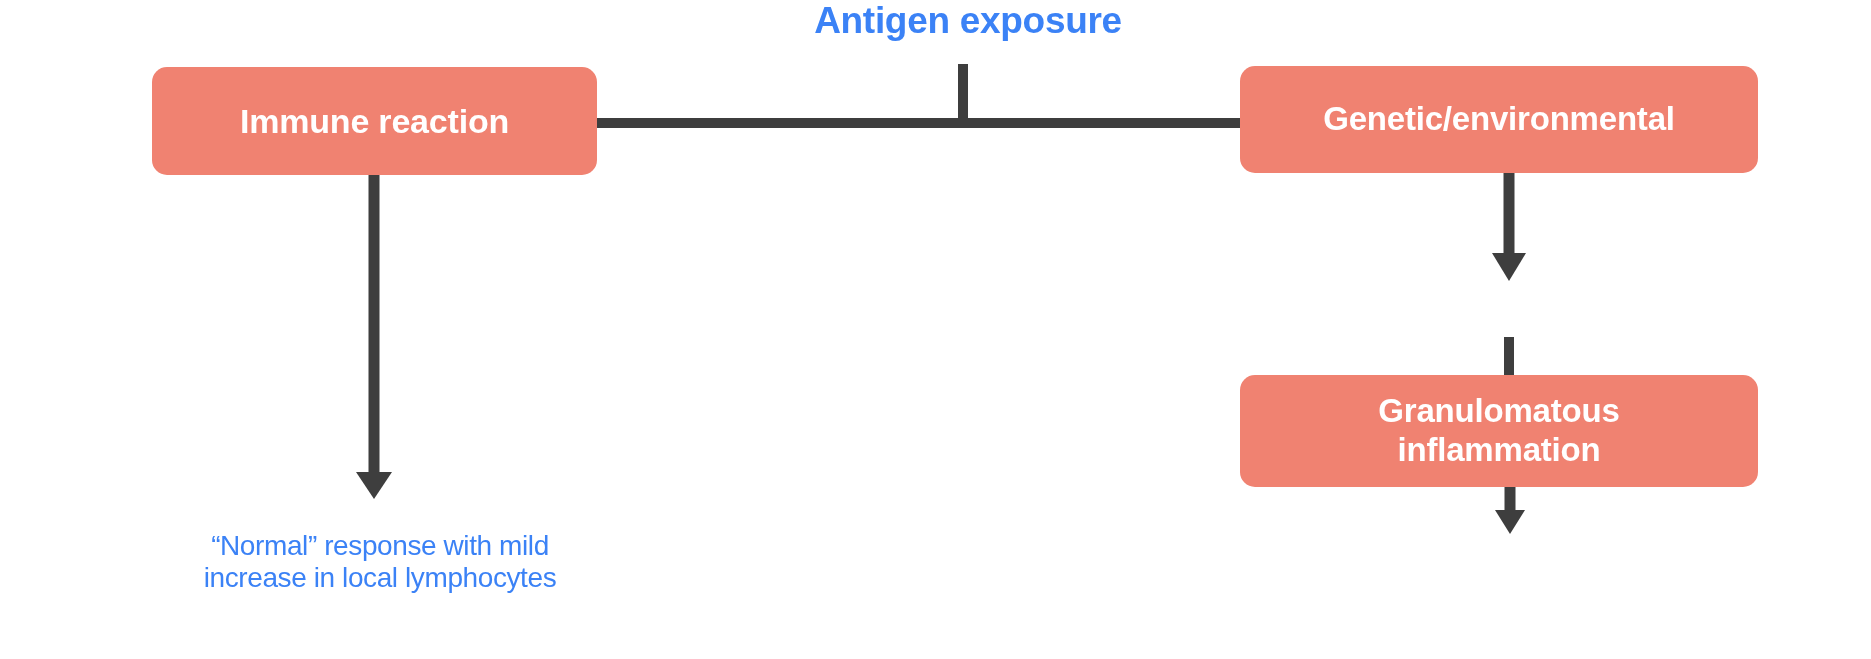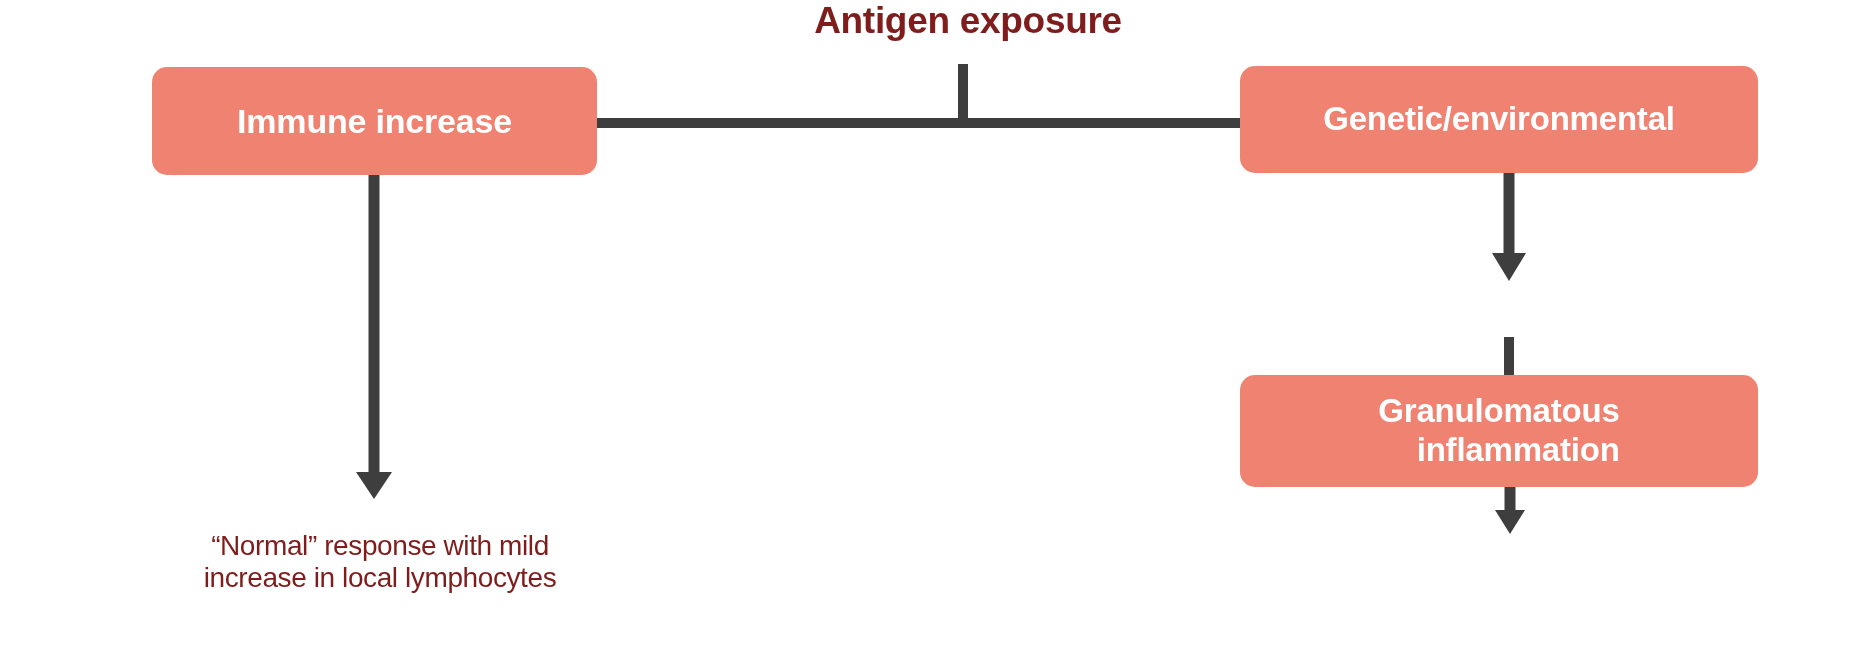--- a/index.html
+++ b/index.html
@@ -53,27 +53,26 @@
     padding: 0 31px;
   }
 
   #box-granulomatous {
     left: 1240px;
     top: 375px;
     width: 518px;
     height: 112px;
     font-size: 33px;
     padding: 0 14px;
-    text-align: right;
   }
 
   
   .plain-label {
     position: absolute;
-    color: #7f1d1d;
+    color: #3b82f6;
     text-align: center;
     line-height: 1.13;
     letter-spacing: -0.4px;
     z-index: 2;
   }
 
   #label-antigen-exposure {
     left: 663px;
     top: 0px;
     width: 610px;
@@ -209,21 +208,21 @@
 
 <div id="canvas">
 
   <div class="plain-label" id="label-antigen-exposure">Antigen exposure</div>
 
   <div class="conn conn-v" id="conn-antigen-stub"></div>
 
   <div class="conn conn-h" id="conn-horizontal-link"></div>
 
   <div class="node-box" id="box-immune-tolerance">
-    <span class="box-line">Immune increase</span>
+    <span class="box-line">Immune reaction</span>
   </div>
 
   <div class="node-box" id="box-genetic-factors">
     <span>
       <span class="box-line">Genetic/environmental</span>
     </span>
   </div>
 
   <div class="arrow" id="arrow-tolerance-down">
     <span class="arrow-stem"></span>

